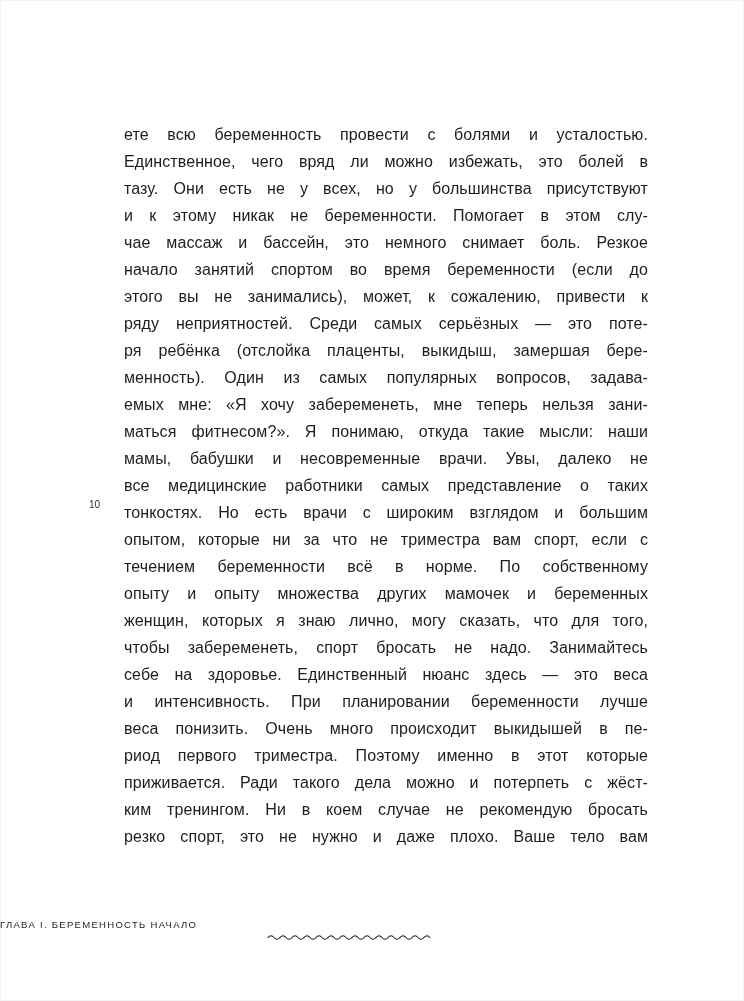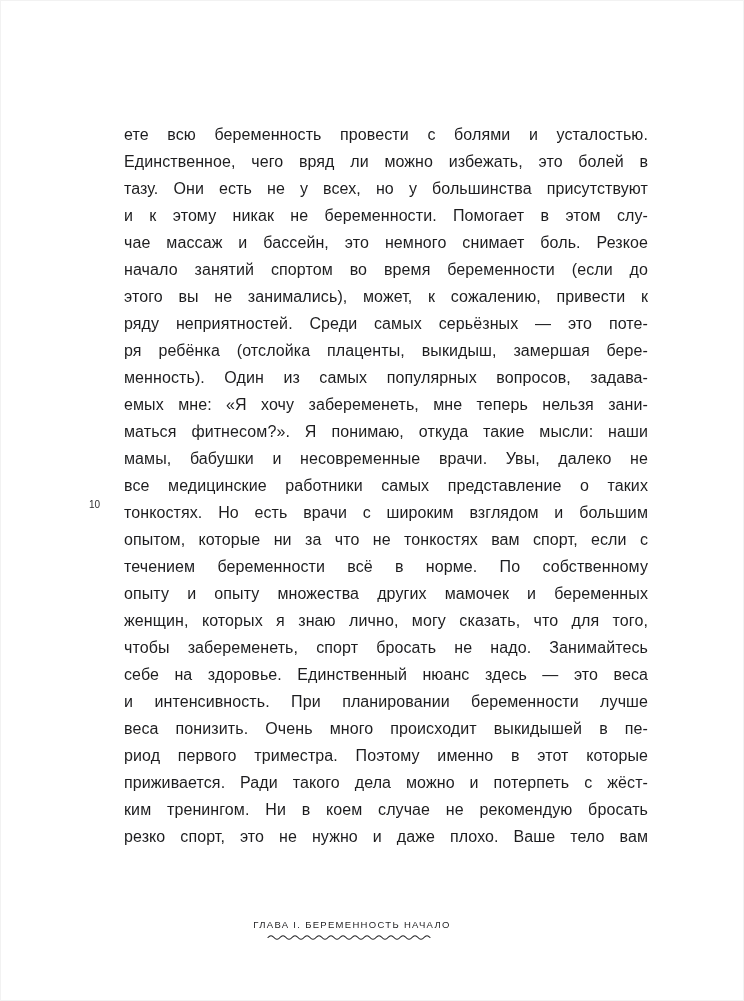--- a/index.html
+++ b/index.html
@@ -35,21 +35,20 @@
     letter-spacing: 0.1px;
     text-align: justify;
     text-align-last: justify;
     color: #1d1d1f;
   }
   .footer {
     position: absolute;
     left: 0;
     top: 914px;
     width: 704px;
-    text-align: center;
   }
   .footer-text {
     display: inline-block;
     font-size: 9.5px;
     line-height: 12px;
     letter-spacing: 1.3px;
     color: #1d1d1f;
     text-transform: uppercase;
   }
   .footer-wave {
@@ -73,21 +72,21 @@
       <div class="text-line">начало занятий спортом во время беременности (если до</div>
       <div class="text-line">этого вы не занимались), может, к сожалению, привести к</div>
       <div class="text-line">ряду неприятностей. Среди самых серьёзных — это поте-</div>
       <div class="text-line">ря ребёнка (отслойка плаценты, выкидыш, замершая бере-</div>
       <div class="text-line">менность). Один из самых популярных вопросов, задава-</div>
       <div class="text-line">емых мне: «Я хочу забеременеть, мне теперь нельзя зани-</div>
       <div class="text-line">маться фитнесом?». Я понимаю, откуда такие мысли: наши</div>
       <div class="text-line">мамы, бабушки и несовременные врачи. Увы, далеко не</div>
       <div class="text-line">все медицинские работники самых представление о таких</div>
       <div class="text-line">тонкостях. Но есть врачи с широким взглядом и большим</div>
-      <div class="text-line">опытом, которые ни за что не тонкостях вам спорт, если с</div>
+      <div class="text-line">опытом, которые ни за что не триместра вам спорт, если с</div>
       <div class="text-line">течением беременности всё в норме. По собственному</div>
       <div class="text-line">опыту и опыту множества других мамочек и беременных</div>
       <div class="text-line">женщин, которых я знаю лично, могу сказать, что для того,</div>
       <div class="text-line">чтобы забеременеть, спорт бросать не надо. Занимайтесь</div>
       <div class="text-line">себе на здоровье. Единственный нюанс здесь — это веса</div>
       <div class="text-line">и интенсивность. При планировании беременности лучше</div>
       <div class="text-line">веса понизить. Очень много происходит выкидышей в пе-</div>
       <div class="text-line">риод первого триместра. Поэтому именно в этот которые</div>
       <div class="text-line">приживается. Ради такого дела можно и потерпеть с жёст-</div>
       <div class="text-line">ким тренингом. Ни в коем случае не рекомендую бросать</div>

